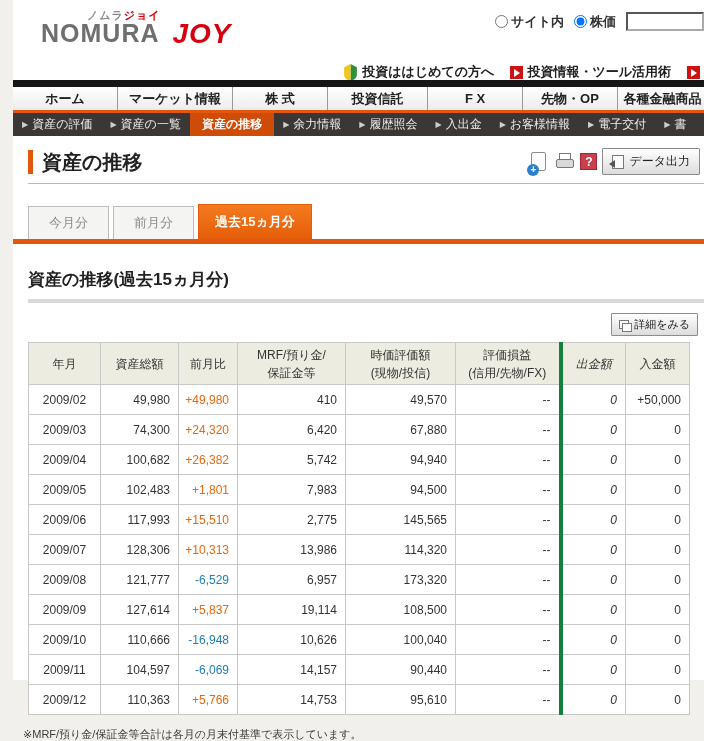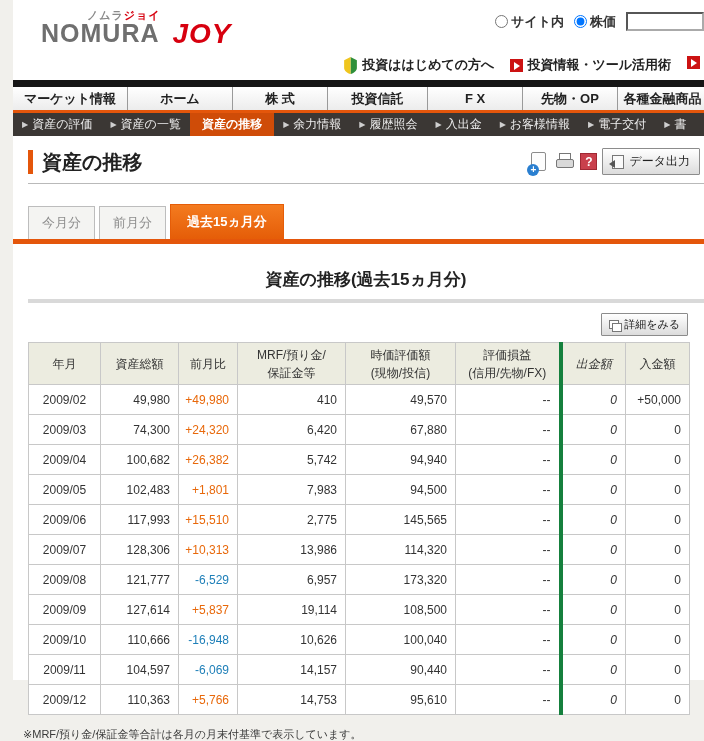--- a/index.html
+++ b/index.html
@@ -17,21 +17,21 @@
   .logo-kana { font-size:11px; font-weight:bold; letter-spacing:1px; padding-left:46px; }
   .logo-kana .k1 { color:#8a8a8a; }
   .logo-kana .k2 { color:#d7000f; }
   .logo-main { display:flex; align-items:flex-end; }
   .logo-en { font-size:25px; font-weight:bold; color:#6f6f6f; letter-spacing:1px; }
   .logo-joy { font-size:28px; font-weight:900; font-style:italic; color:#d7000f; letter-spacing:1px; margin-left:13px; line-height:0.85; }
   .search-row { position:absolute; top:12px; right:0; display:flex; align-items:center; font-size:13px; white-space:nowrap; }
   .search-row label { display:flex; align-items:center; margin-right:10px; font-weight:bold; color:#333; }
   .search-row input[type=radio]{ width:13px; height:13px; margin-right:3px; }
   .search-input { width:78px; height:19px; border:2px inset #aaa; font-size:12px; }
-  .quick-links { position:absolute; top:56px; right:0; display:flex; align-items:flex-start; font-size:13px; font-weight:bold; color:#222; white-space:nowrap; }
+  .quick-links { position:absolute; top:63px; right:0; display:flex; align-items:center; font-size:13px; font-weight:bold; color:#222; white-space:nowrap; }
   .quick-links .ql { display:flex; align-items:center; margin-left:16px; }
   .red-arrow { display:inline-block; width:13px; height:13px; background:#cc1212; position:relative; margin-right:4px; }
   .red-arrow:after { content:""; position:absolute; left:4px; top:3px; border-left:6px solid #fff; border-top:4px solid transparent; border-bottom:4px solid transparent; }
 
   
   .topbar { height:7px; background:#161616; }
   .main-nav { display:flex; height:26px; background:linear-gradient(#ffffff,#ececec); border-bottom:3px solid #e4560b; overflow:hidden; }
   .nav-item { display:flex; align-items:center; justify-content:center; font-size:13px; font-weight:bold; color:#222; border-right:1px solid #9a9a9a; cursor:pointer; white-space:nowrap; flex:0 0 auto; }
   .sub-nav { display:flex; align-items:stretch; height:23px; background:#3b3734; color:#eee; font-size:12px; overflow:hidden; }
   .sub-item { display:flex; align-items:center; padding:0 9px; white-space:nowrap; cursor:pointer; }
@@ -49,28 +49,28 @@
   .print-top { position:absolute; left:4px; top:2px; width:12px; height:7px; background:#fff; border:1px solid #777; }
   .print-body { position:absolute; left:1px; top:8px; width:18px; height:9px; background:#d9d9d9; border:1px solid #777; border-radius:2px; }
   .help-icon { width:17px; height:17px; background:#c9404c; border:1px solid #a02833; color:#fff; font-weight:bold; font-size:12px; text-align:center; line-height:16px; cursor:pointer; }
   .btn { display:inline-flex; align-items:center; border:1px solid #8c8c8c; background:linear-gradient(#ffffff,#dcdcdc); font-size:12px; padding:4px 9px; cursor:pointer; border-radius:1px; color:#222; }
   .export-glyph { display:inline-block; width:12px; height:14px; border:1px solid #777; background:#fafafa; position:relative; margin-right:5px; }
   .export-glyph:after { content:""; position:absolute; left:-4px; top:4px; border-right:6px solid #555; border-top:4px solid transparent; border-bottom:4px solid transparent; }
 
   
   .tabs-area { margin-top:20px; }
   .tabs { display:flex; align-items:flex-end; padding-left:15px; }
-  .tab { font-size:13px; padding:7px 13px; border:1px solid #bdbdbd; border-bottom:none; background:#f4f4f2; color:#8d8d8d; margin-right:4px; cursor:pointer; }
+  .tab { font-size:13px; padding:7px 20px; border:1px solid #bdbdbd; border-bottom:none; background:#f4f4f2; color:#8d8d8d; margin-right:4px; cursor:pointer; }
   .tab.active { background:linear-gradient(#f47b1f,#e55d08); color:#fff; font-weight:bold; border-color:#e55d08; padding:8px 16px; }
   .tab-underline { height:5px; background:#e4560b; }
 
   
-  .section-head { margin:24px 0 0 15px; font-size:17px; font-weight:bold;text-align:center; }
+  .section-head { margin:24px 0 0 15px; font-size:17px; font-weight:bold; }
   .section-rule { height:4px; background:#d9d9d9; margin:8px 0 0 15px; }
-  .details-row { display:flex; justify-content:flex-end; padding-right:16px; margin-top:10px; }
+  .details-row { display:flex; justify-content:flex-end; padding-right:6px; margin-top:10px; }
   .btn.small { font-size:11px; padding:3px 7px; }
   .win-glyph { display:inline-block; width:11px; height:10px; position:relative; margin-right:4px; }
   .win-glyph:before { content:""; position:absolute; left:0; top:0; width:8px; height:7px; border:1px solid #777; background:#fff; }
   .win-glyph:after { content:""; position:absolute; left:3px; top:3px; width:8px; height:7px; border:1px solid #777; background:#fff; }
 
   
   .asset-table { border-collapse:collapse; margin:6px 0 0 15px; font-size:12px; color:#333; }
   .asset-table th, .asset-table td { border:1px solid #c8c8c8; }
   .asset-table th { background:#ecece0; font-weight:normal; height:42px; white-space:pre-line; line-height:1.5; text-align:center; padding:2px 4px; }
   .asset-table td { height:30px; text-align:right; padding:2px 8px 2px 2px; background:#fff; white-space:nowrap; }
@@ -119,22 +119,22 @@
         <span>投資情報・ツール活用術</span>
       </span>
       <span class="ql">
         <span class="red-arrow"></span>
       </span>
     </div>
   </div>
 
   <div class="topbar"></div>
   <div class="main-nav" id="main-nav">
+      <div class="nav-item" style="width: 105px;">ホーム</div>
       <div class="nav-item" style="width: 115px;">マーケット情報</div>
-      <div class="nav-item" style="width: 105px;">ホーム</div>
       <div class="nav-item" style="width: 95px;">株 式</div>
       <div class="nav-item" style="width: 100px;">投資信託</div>
       <div class="nav-item" style="width: 95px;">F X</div>
       <div class="nav-item" style="width: 95px;">先物・OP</div>
       <div class="nav-item" style="width: 90px;">各種金融商品</div>
     </div>
   <div class="sub-nav" id="sub-nav">
       <div class="sub-item">
         <span class="tri">▶</span>
         <span>資産の評価</span>

